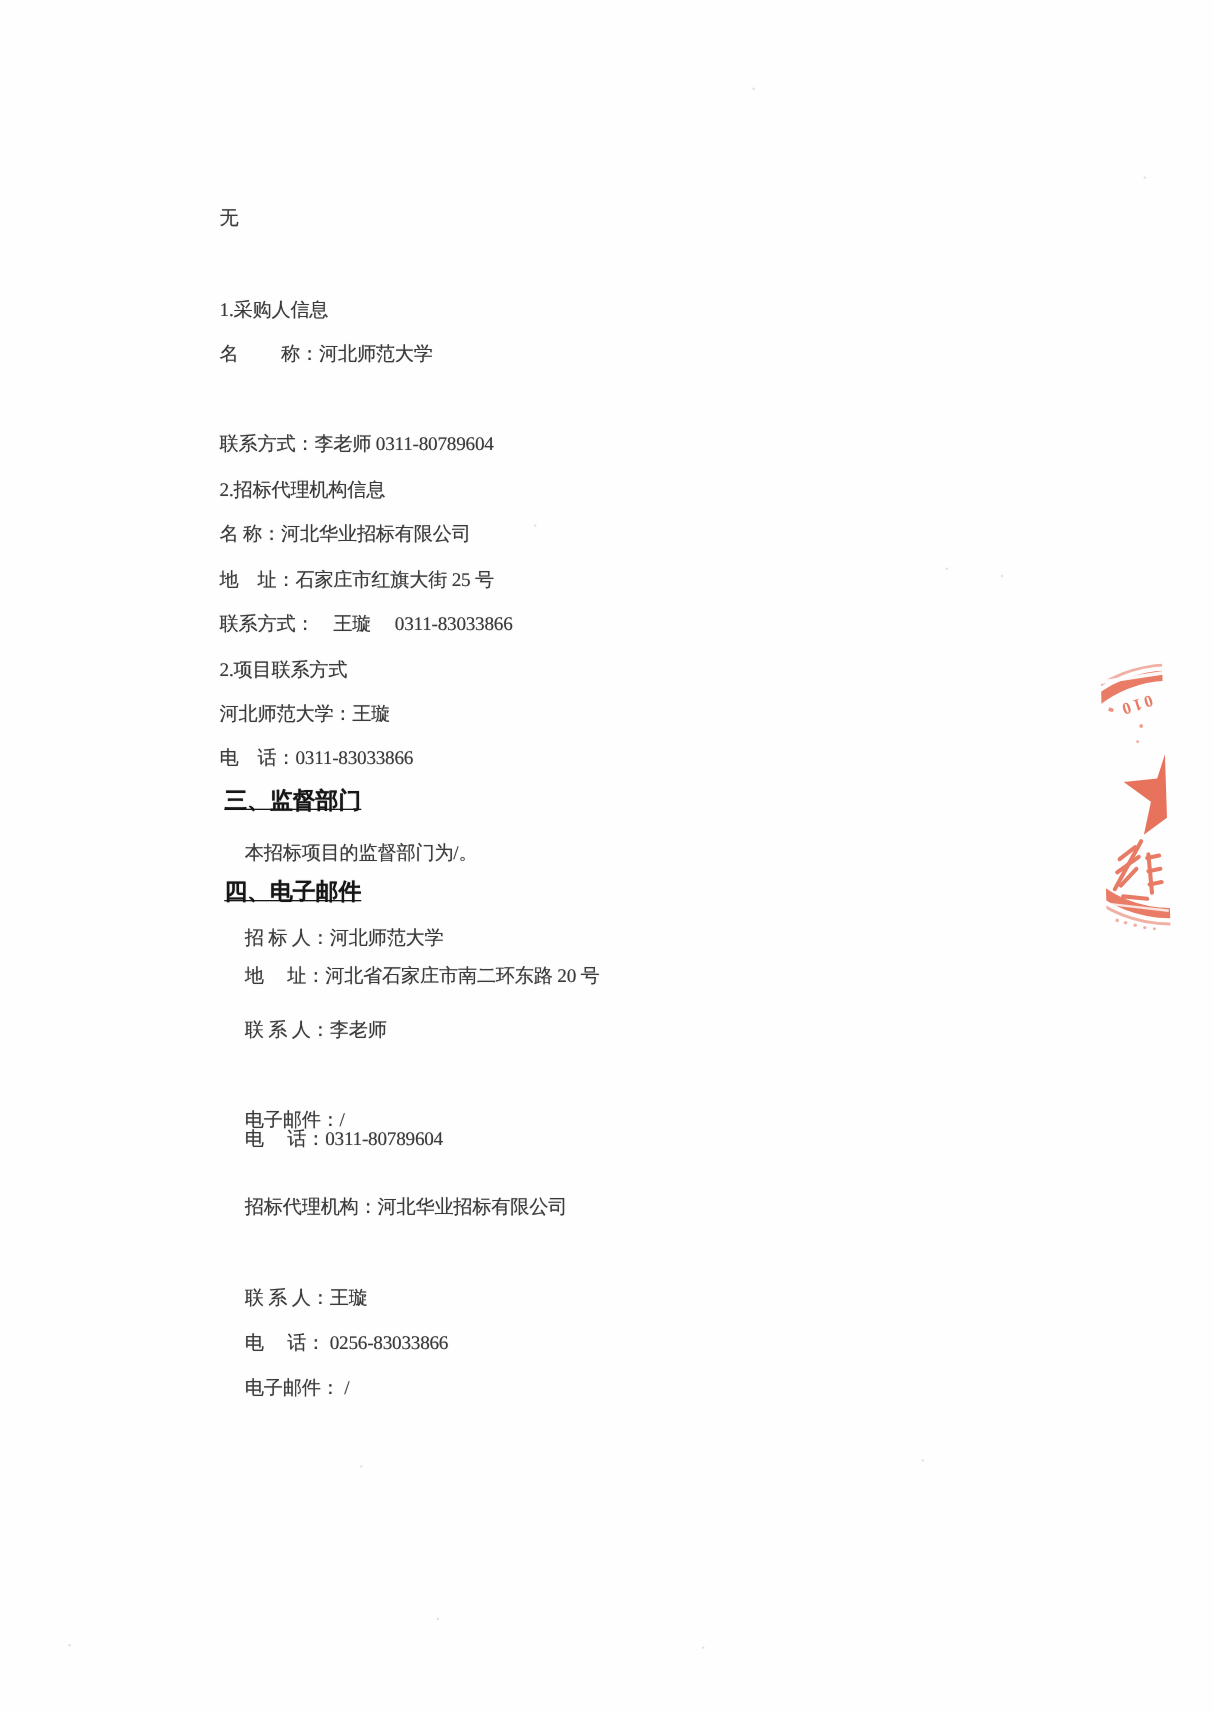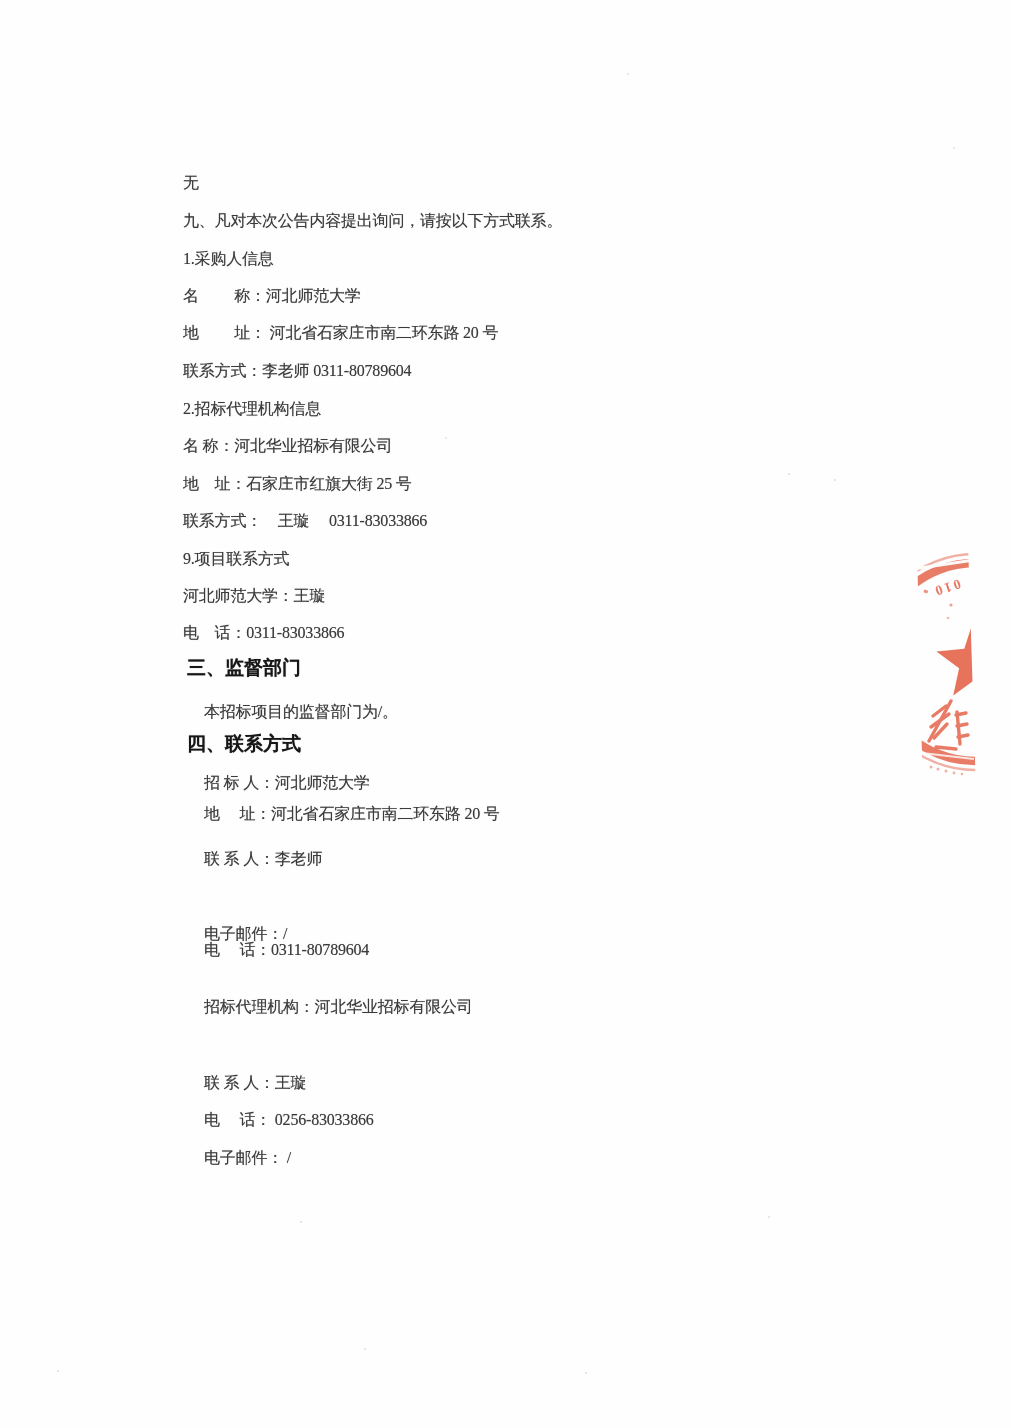--- a/index.html
+++ b/index.html
@@ -25,56 +25,55 @@
   }
   .b{left:183px;}
   .i{left:204px;}
   .h{
     left:187px;
     font-size:19px;
     font-weight:700;
     color:#161616;
     letter-spacing:0;
     text-shadow:0 0 0.8px rgba(20,20,20,0.6);
+    text-decoration:underline;
   }
   .stamp{
     position:absolute;
     left:856px;top:535px;
     width:160px;height:250px;
   }
   .speck{
     position:absolute;
     width:2px;height:2px;
     border-radius:50%;
     background:#c9c9c9;
     opacity:0.55;
   }
 </style>
 </head>
 <body>
 
 <div class="page">
 
   <div class="line b" style="top:173px">无</div>
-  <div class="line b" style="top:211px">九、凡对本次公告内容提出询问，请按以下方式联系。</div>
   <div class="line b" style="top:249px">1.采购人信息</div>
   <div class="line b" style="top:286px">名　　 称：河北师范大学</div>
-  <div class="line b" style="top:323px">地　　 址： 河北省石家庄市南二环东路 20 号</div>
   <div class="line b" style="top:361px">联系方式：李老师 0311-80789604</div>
   <div class="line b" style="top:399px">2.招标代理机构信息</div>
   <div class="line b" style="top:436px">名 称：河北华业招标有限公司</div>
   <div class="line b" style="top:474px">地　址：石家庄市红旗大街 25 号</div>
   <div class="line b" style="top:511px">联系方式：　王璇　 0311-83033866</div>
-  <div class="line b" style="top:549px">9.项目联系方式</div>
+  <div class="line b" style="top:549px">2.项目联系方式</div>
   <div class="line b" style="top:586px">河北师范大学：王璇</div>
   <div class="line b" style="top:623px">电　话：0311-83033866</div>
 
   <div class="line h" style="top:658px">三、监督部门</div>
   <div class="line i" style="top:702px">本招标项目的监督部门为/。</div>
-  <div class="line h" style="top:734px">四、联系方式</div>
+  <div class="line h" style="top:734px">四、电子邮件</div>
 
   <div class="line i" style="top:773px">招 标 人：河北师范大学</div>
   <div class="line i" style="top:804px">地　 址：河北省石家庄市南二环东路 20 号</div>
   <div class="line i" style="top:849px">联 系 人：李老师</div>
   <div class="line i" style="top:940px">电　 话：0311-80789604</div>
   <div class="line i" style="top:924px">电子邮件：/</div>
 
   <div class="line i" style="top:997px">招标代理机构：河北华业招标有限公司</div>
   <div class="line i" style="top:1073px">联 系 人：王璇</div>
   <div class="line i" style="top:1110px">电　 话： 0256-83033866</div>

